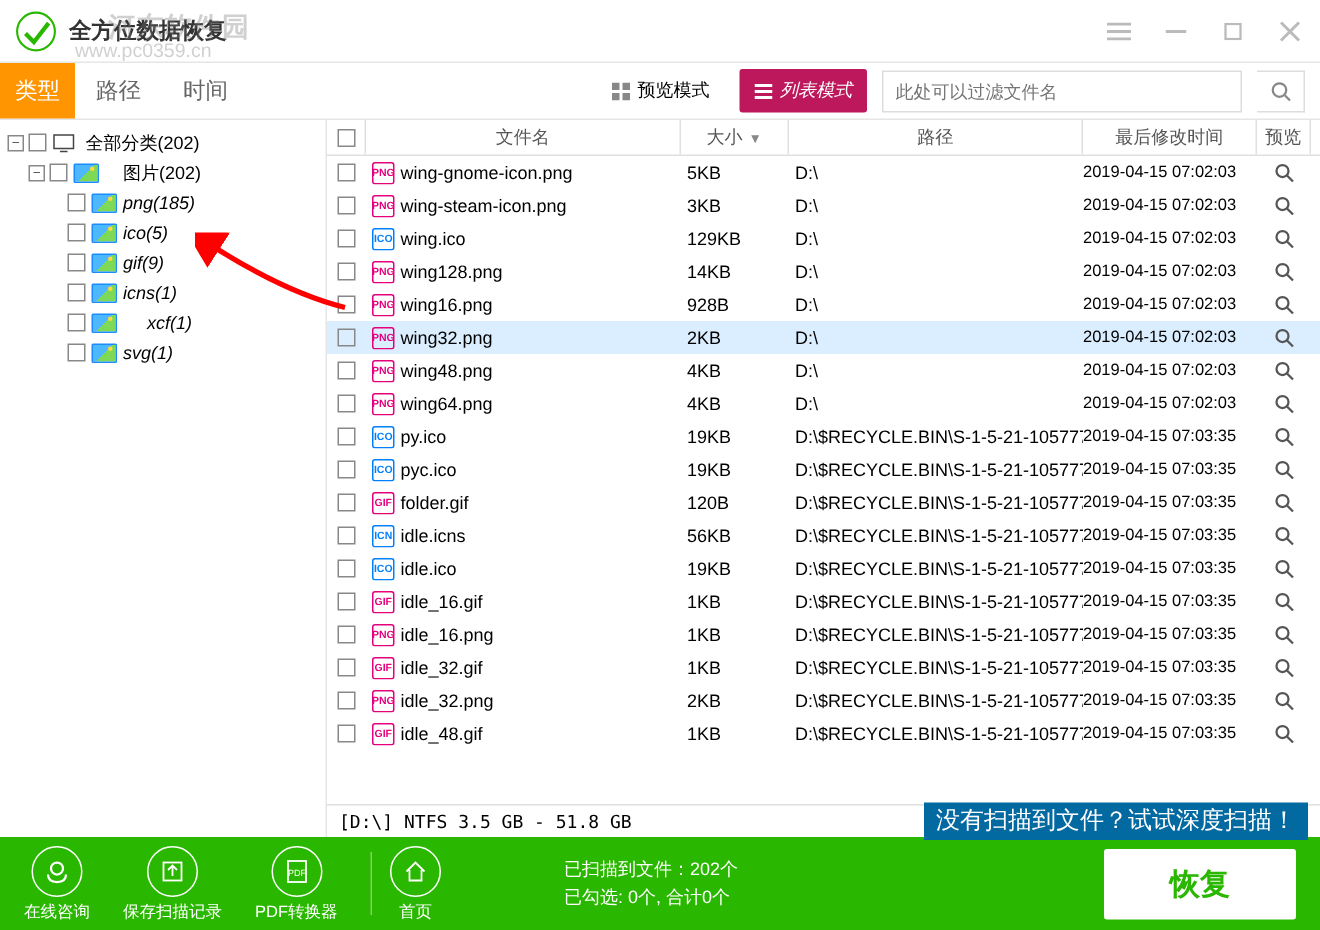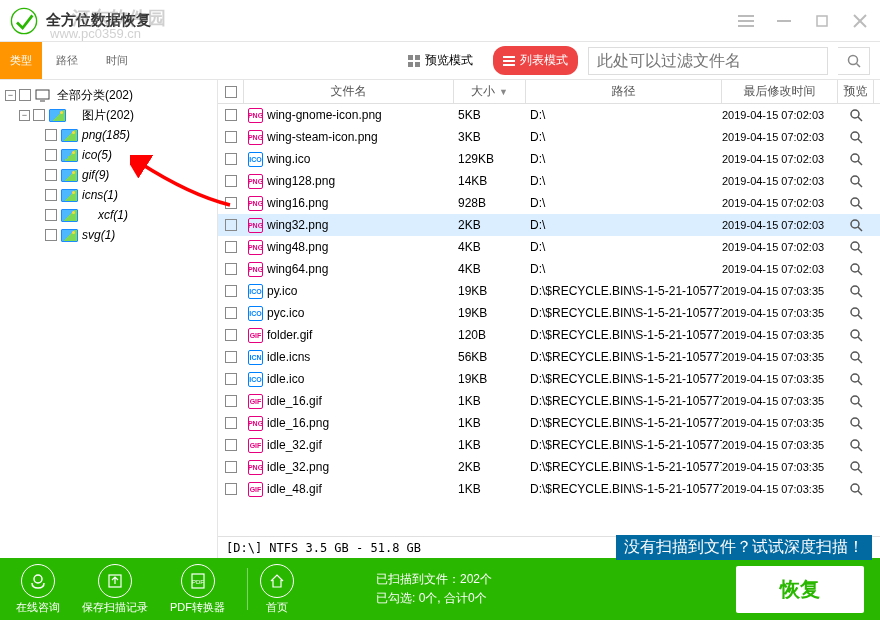--- a/index.html
+++ b/index.html
@@ -9,26 +9,26 @@
 .titlebar { height: 42px; display: flex; align-items: center; padding: 0 10px; border-bottom: 1px solid #e5e5e5; }
 .titlebar .logo-ico { width: 28px; height: 28px; margin-right: 8px; }
 .titlebar .title { font-size: 15px; color: #333; font-weight: bold; }
 .titlebar .watermark { font-size: 18px; color: rgba(120,120,120,.35); margin-left: 14px; letter-spacing: 1px; }
 .titlebar .win-ctrls { margin-left: auto; display: flex; gap: 18px; color: #bbb; }
 .win-btn { width: 20px; height: 20px; display: flex; align-items: center; justify-content: center; cursor: pointer; }
 
 
 .toolbar { height: 38px; display: flex; align-items: center; border-bottom: 1px solid #e5e5e5; }
 .tb-tabs { display: flex; height: 100%; }
-.tb-tab { display: flex; align-items: center; padding: 0 14px; font-size: 11px; color: #666; cursor: pointer; }
+.tb-tab { display: flex; align-items: center; padding: 0 14px; font-size: 15px; color: #666; cursor: pointer; }
 .tb-tab.first { background: #ff9500; color: #fff; padding: 0 10px; }
 .tb-view { margin-left: auto; display: flex; align-items: center; gap: 10px; height: 100%; }
 .vm-btn { display: flex; align-items: center; gap: 5px; padding: 6px 10px; font-size: 12px; cursor: pointer; }
-.vm-btn.active { background: #ef4444; color: #fff; border-radius: 12px; }
-.filter-input { width: 240px; height: 28px; border: 1px solid #ddd; padding: 0 8px; font-size: 16px; color: #aaa; }
+.vm-btn.active { background: #be185d; color: #fff; border-radius: 2px; font-style: italic; }
+.filter-input { width: 240px; height: 28px; border: 1px solid #ddd; padding: 0 8px; font-size: 12px; color: #aaa; }
 .filter-search { width: 32px; height: 28px; border: 1px solid #ddd; border-left: none; display: flex; align-items: center; justify-content: center; color: #888; cursor: pointer; margin-right: 10px; }
 
 
 .main { display: flex; height: 478px; }
 .sidebar { width: 218px; border-right: 1px solid #e5e5e5; padding: 5px; font-size: 12px; overflow: hidden; }
 .tree-row { display: flex; align-items: center; height: 20px; cursor: pointer; }
 .tree-row .toggle { width: 11px; height: 11px; border: 1px solid #888; display: flex; align-items: center; justify-content: center; font-size: 9px; color: #555; margin-right: 3px; }
 .tree-row .chk { width: 12px; height: 12px; border: 1px solid #888; margin-right: 4px; }
 .tree-indent-1 { padding-left: 14px; }
 .tree-indent-2 { padding-left: 40px; font-style: italic; }

